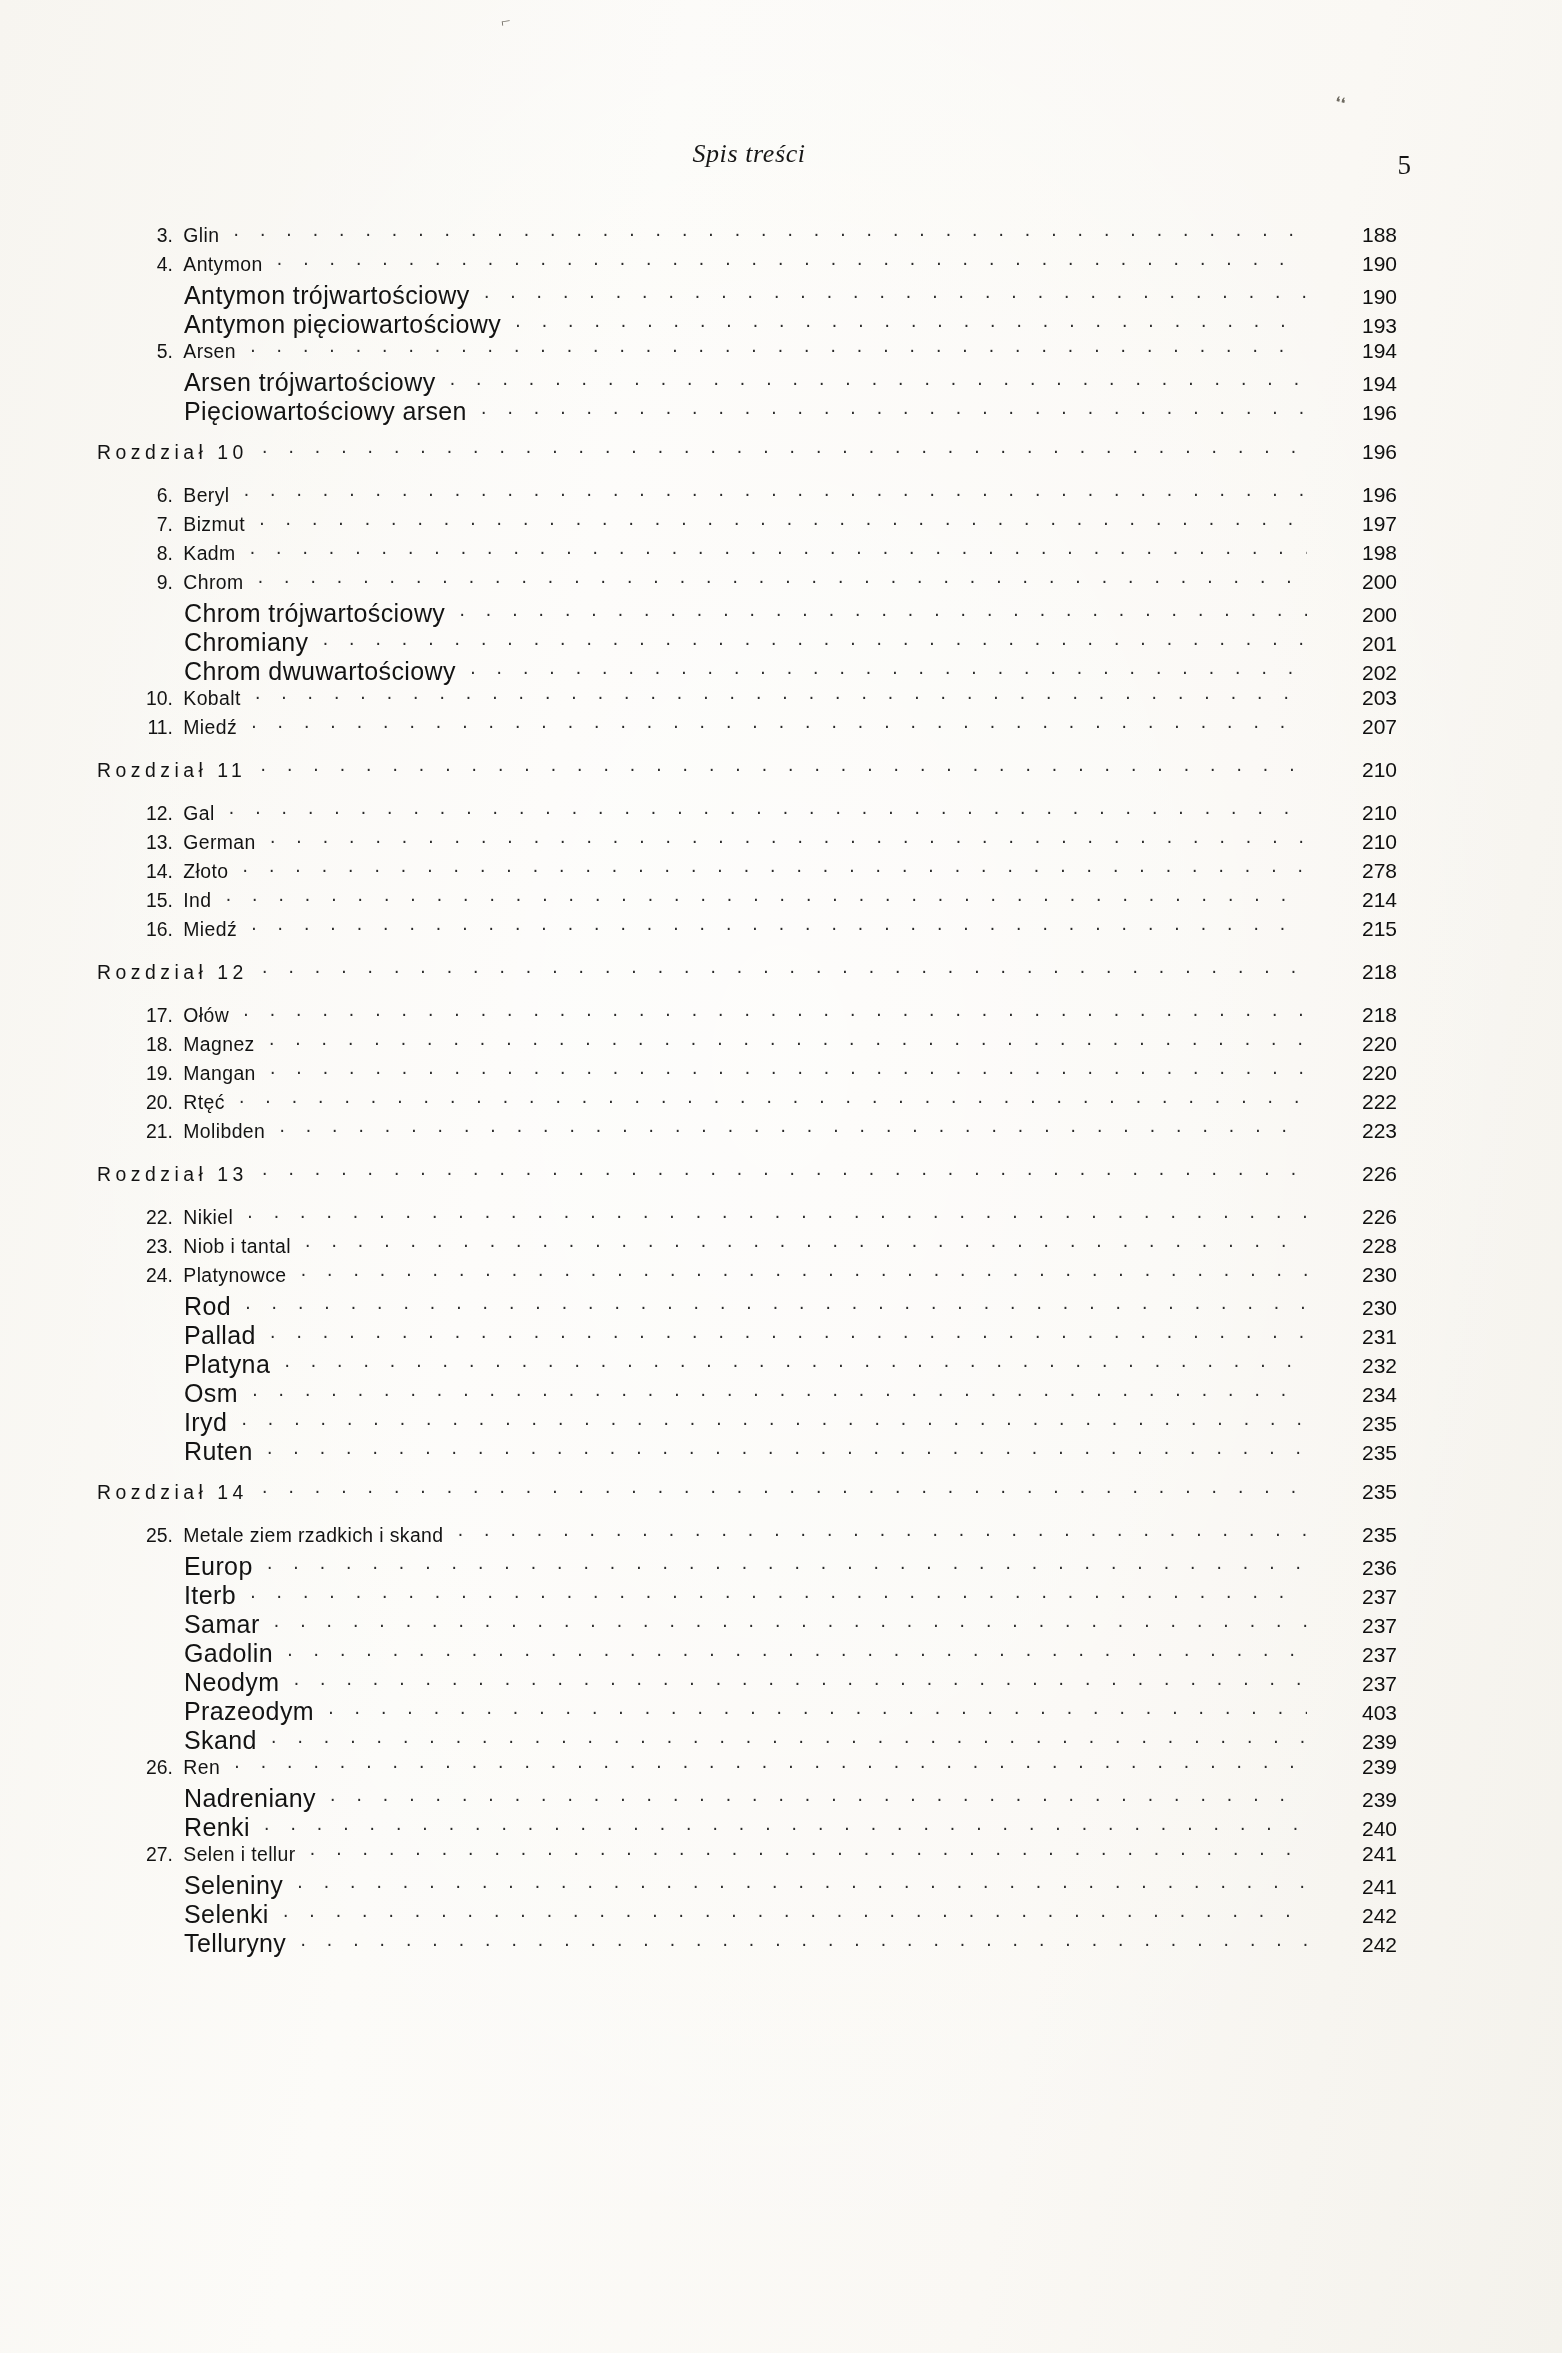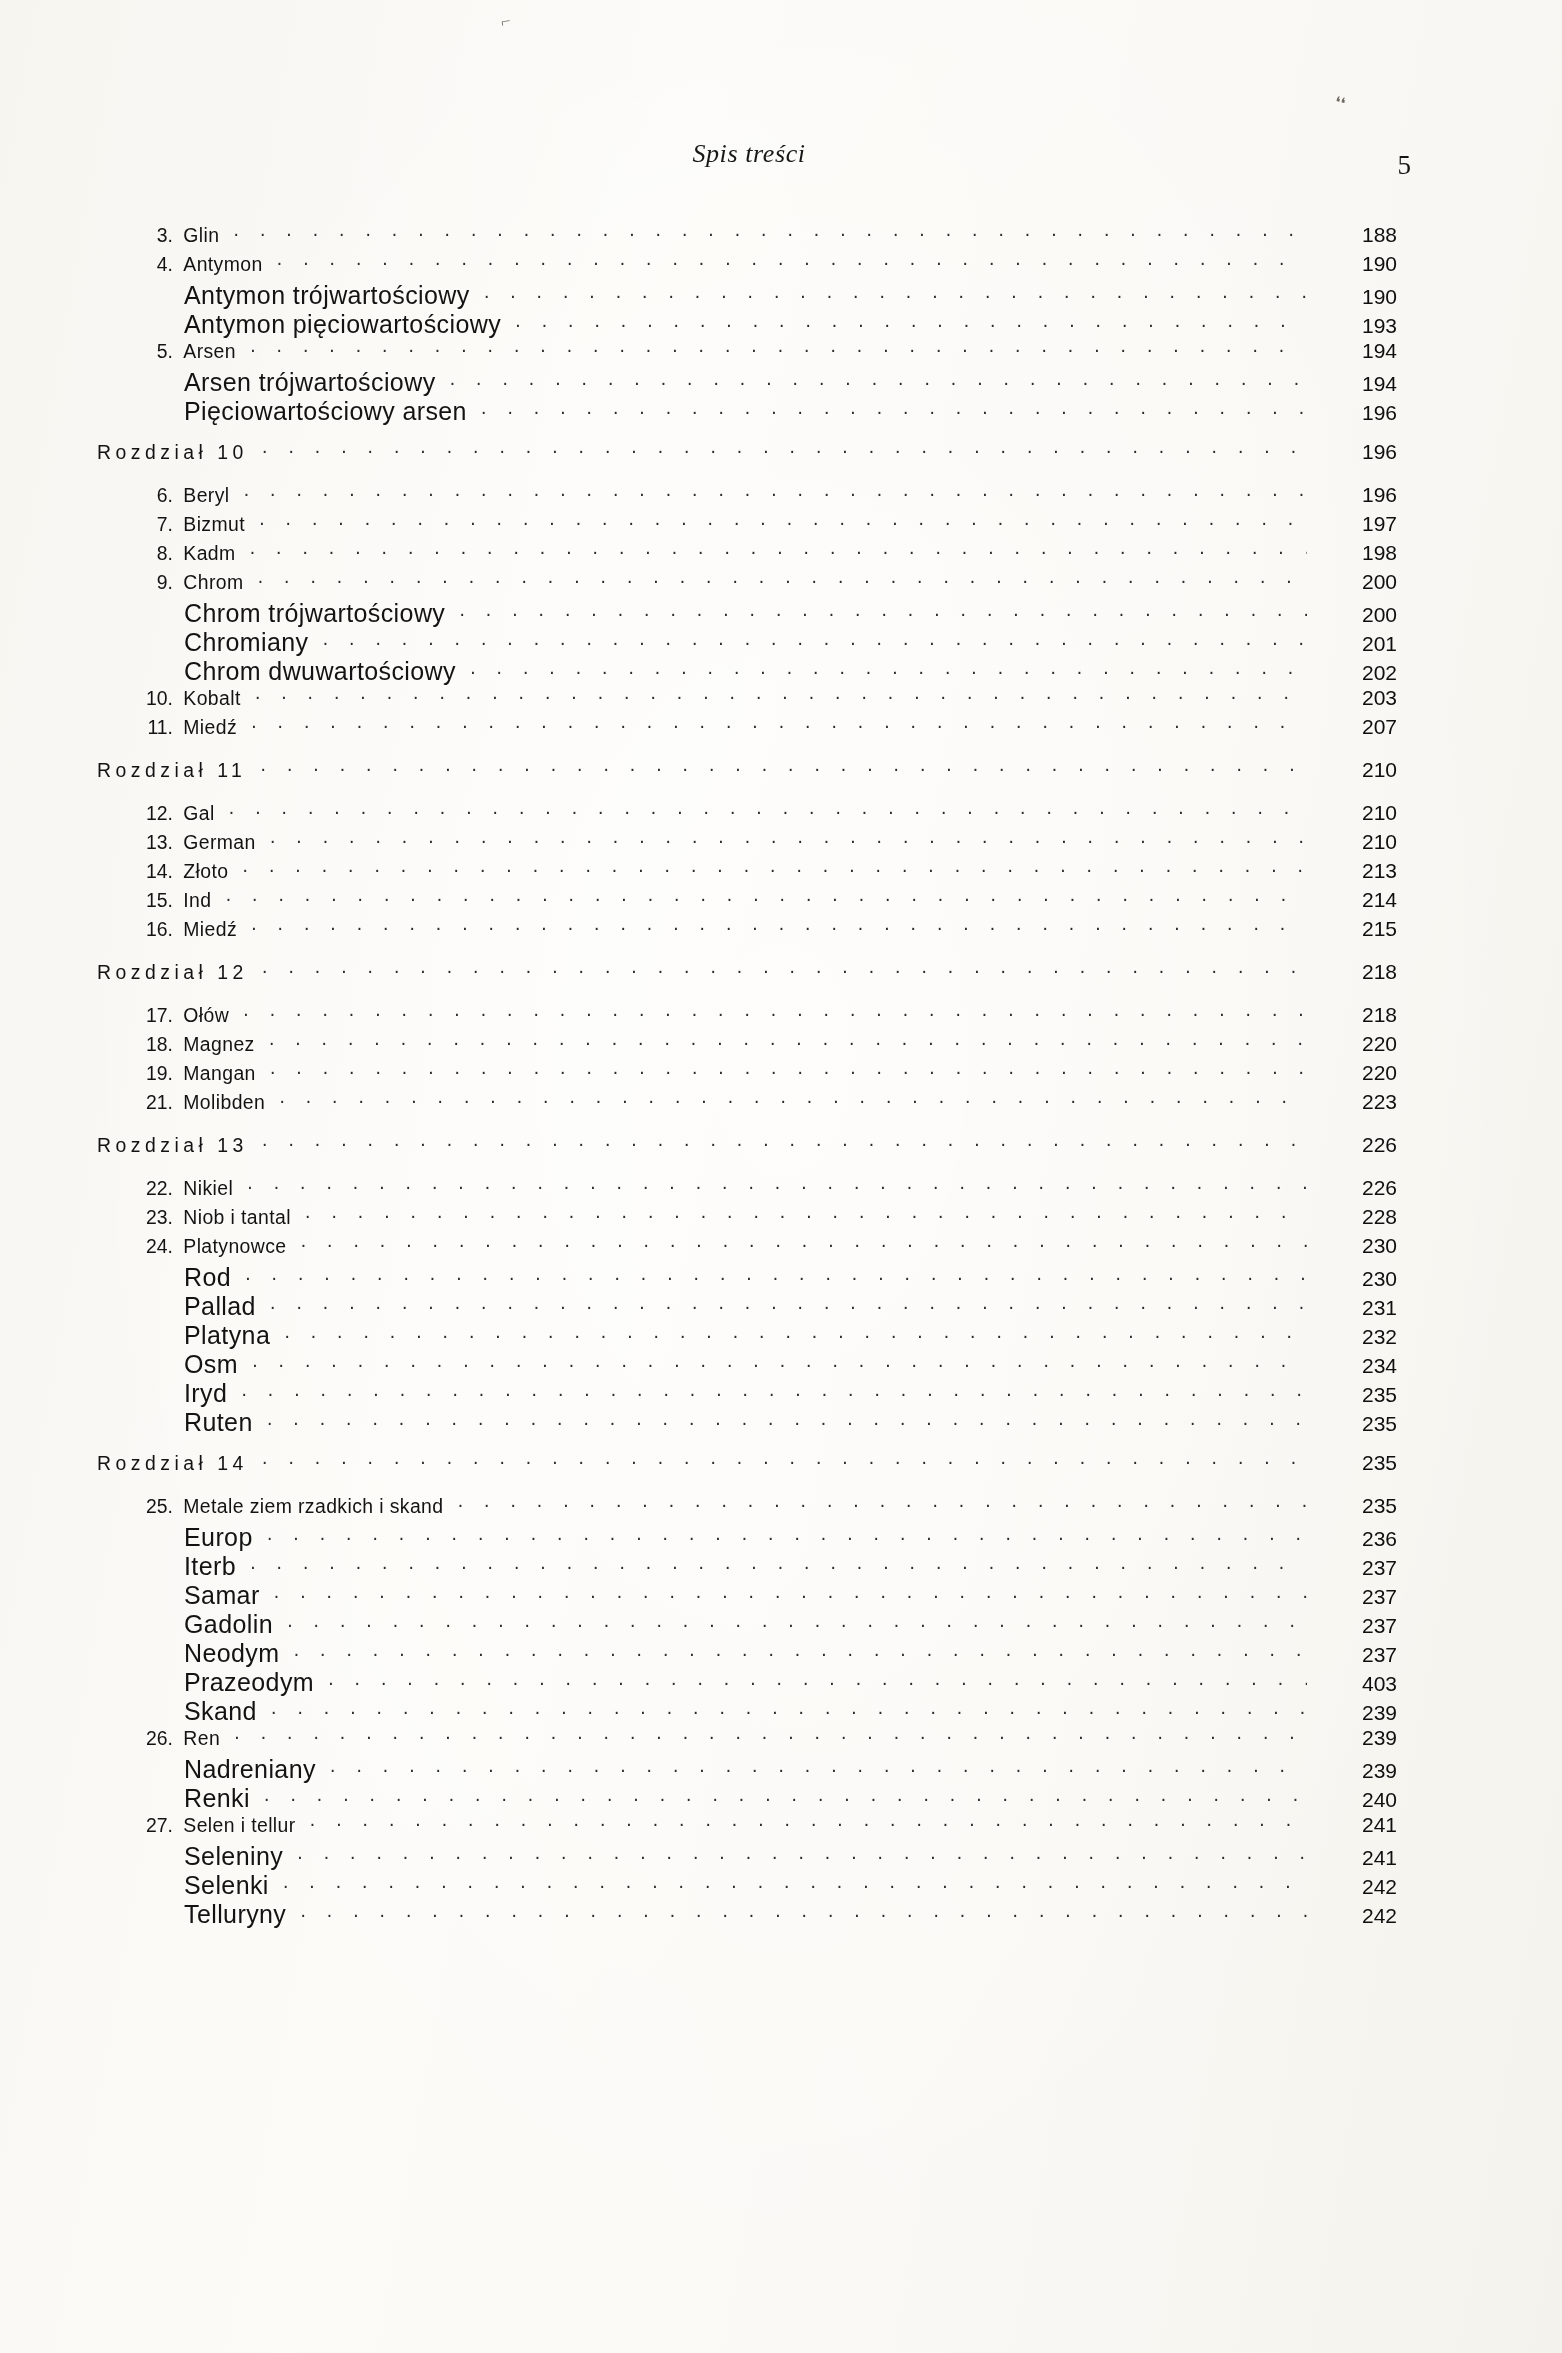--- a/index.html
+++ b/index.html
@@ -274,21 +274,21 @@
         <div class="row lvl-item">
           <span class="num">13.</span>
           <span class="label">German</span>
           <span class="dots"></span>
           <span class="pg">210</span>
         </div>
         <div class="row lvl-item">
           <span class="num">14.</span>
           <span class="label">Złoto</span>
           <span class="dots"></span>
-          <span class="pg">213</span>
+          <span class="pg">278</span>
         </div>
         <div class="row lvl-item">
           <span class="num">15.</span>
           <span class="label">Ind</span>
           <span class="dots"></span>
           <span class="pg">214</span>
         </div>
         <div class="row lvl-item">
           <span class="num">16.</span>
           <span class="label">Miedź</span>
@@ -312,20 +312,26 @@
           <span class="dots"></span>
           <span class="pg">220</span>
         </div>
         <div class="row lvl-item">
           <span class="num">19.</span>
           <span class="label">Mangan</span>
           <span class="dots"></span>
           <span class="pg">220</span>
         </div>
         <div class="row lvl-item">
+          <span class="num">20.</span>
+          <span class="label">Rtęć</span>
+          <span class="dots"></span>
+          <span class="pg">222</span>
+        </div>
+        <div class="row lvl-item">
           <span class="num">21.</span>
           <span class="label">Molibden</span>
           <span class="dots"></span>
           <span class="pg">223</span>
         </div>
         <div class="row lvl-chapter gap-before">
           <span class="label">Rozdział 13</span>
           <span class="dots"></span>
           <span class="pg">226</span>
         </div>

